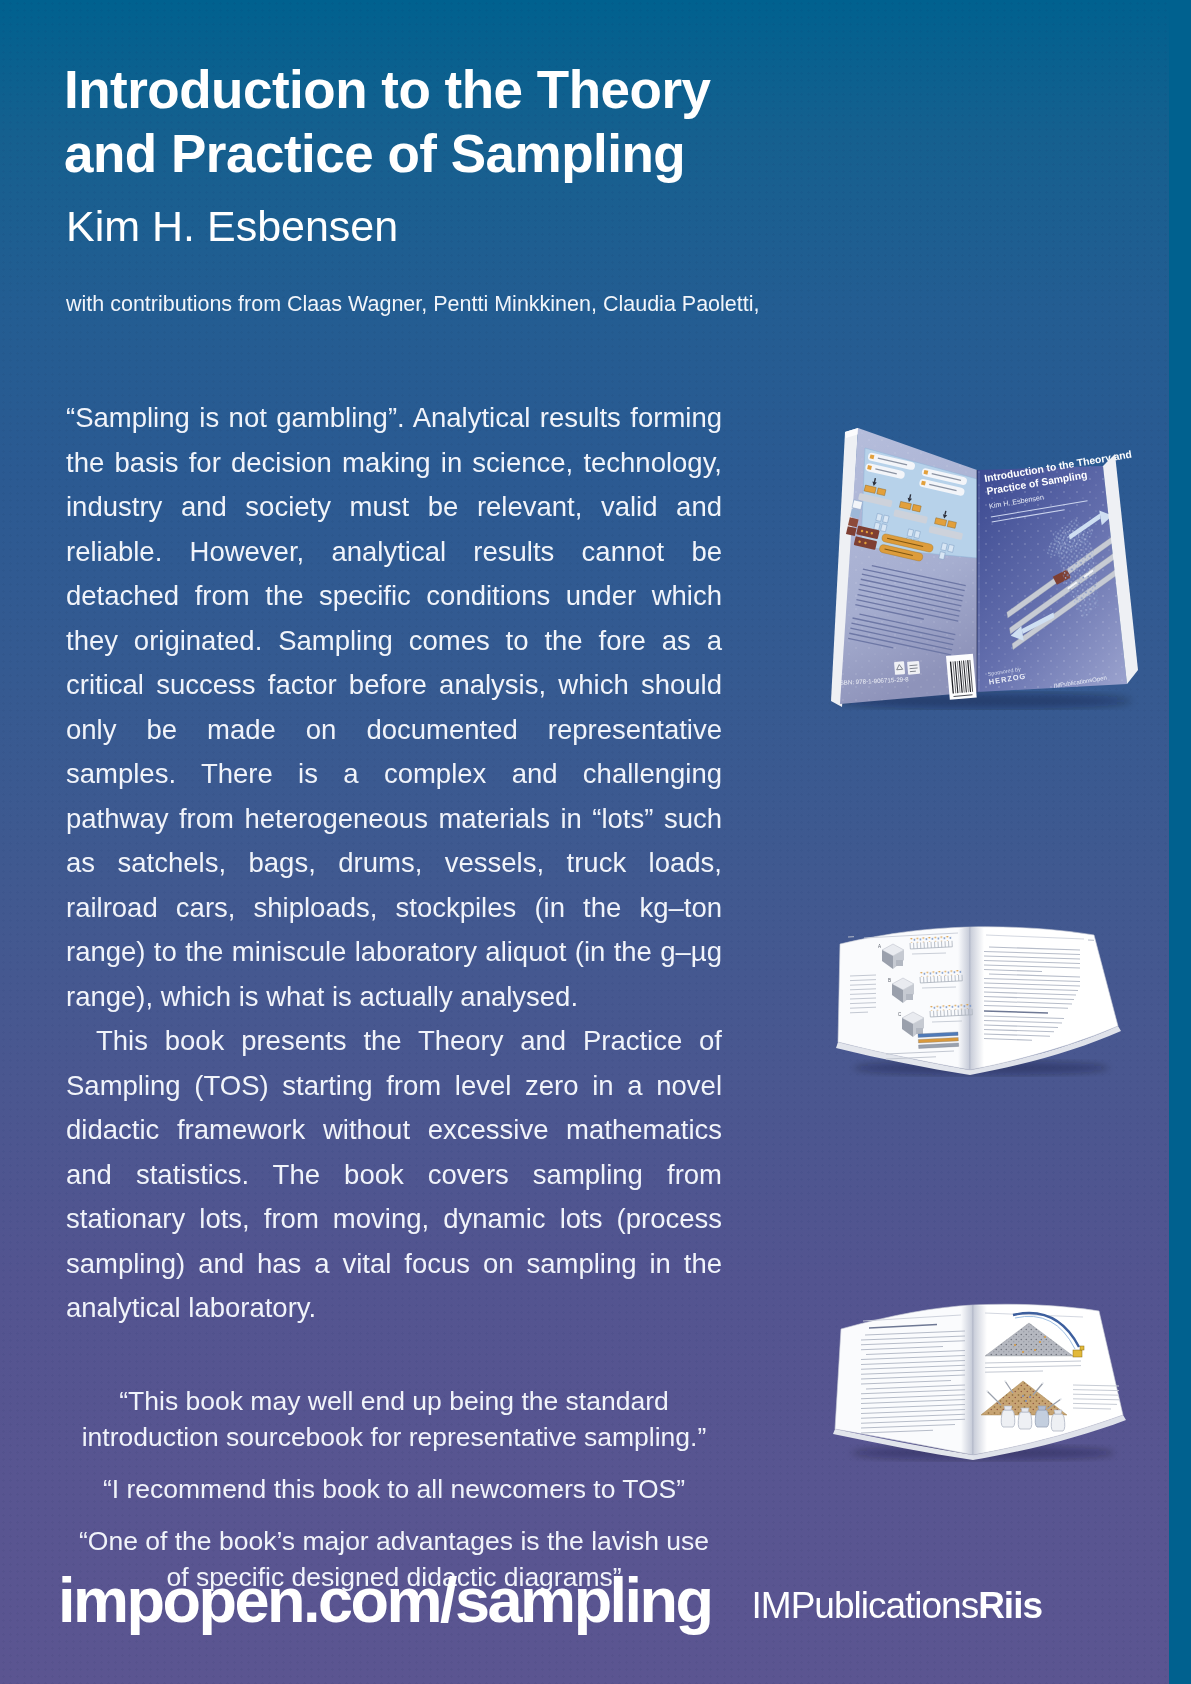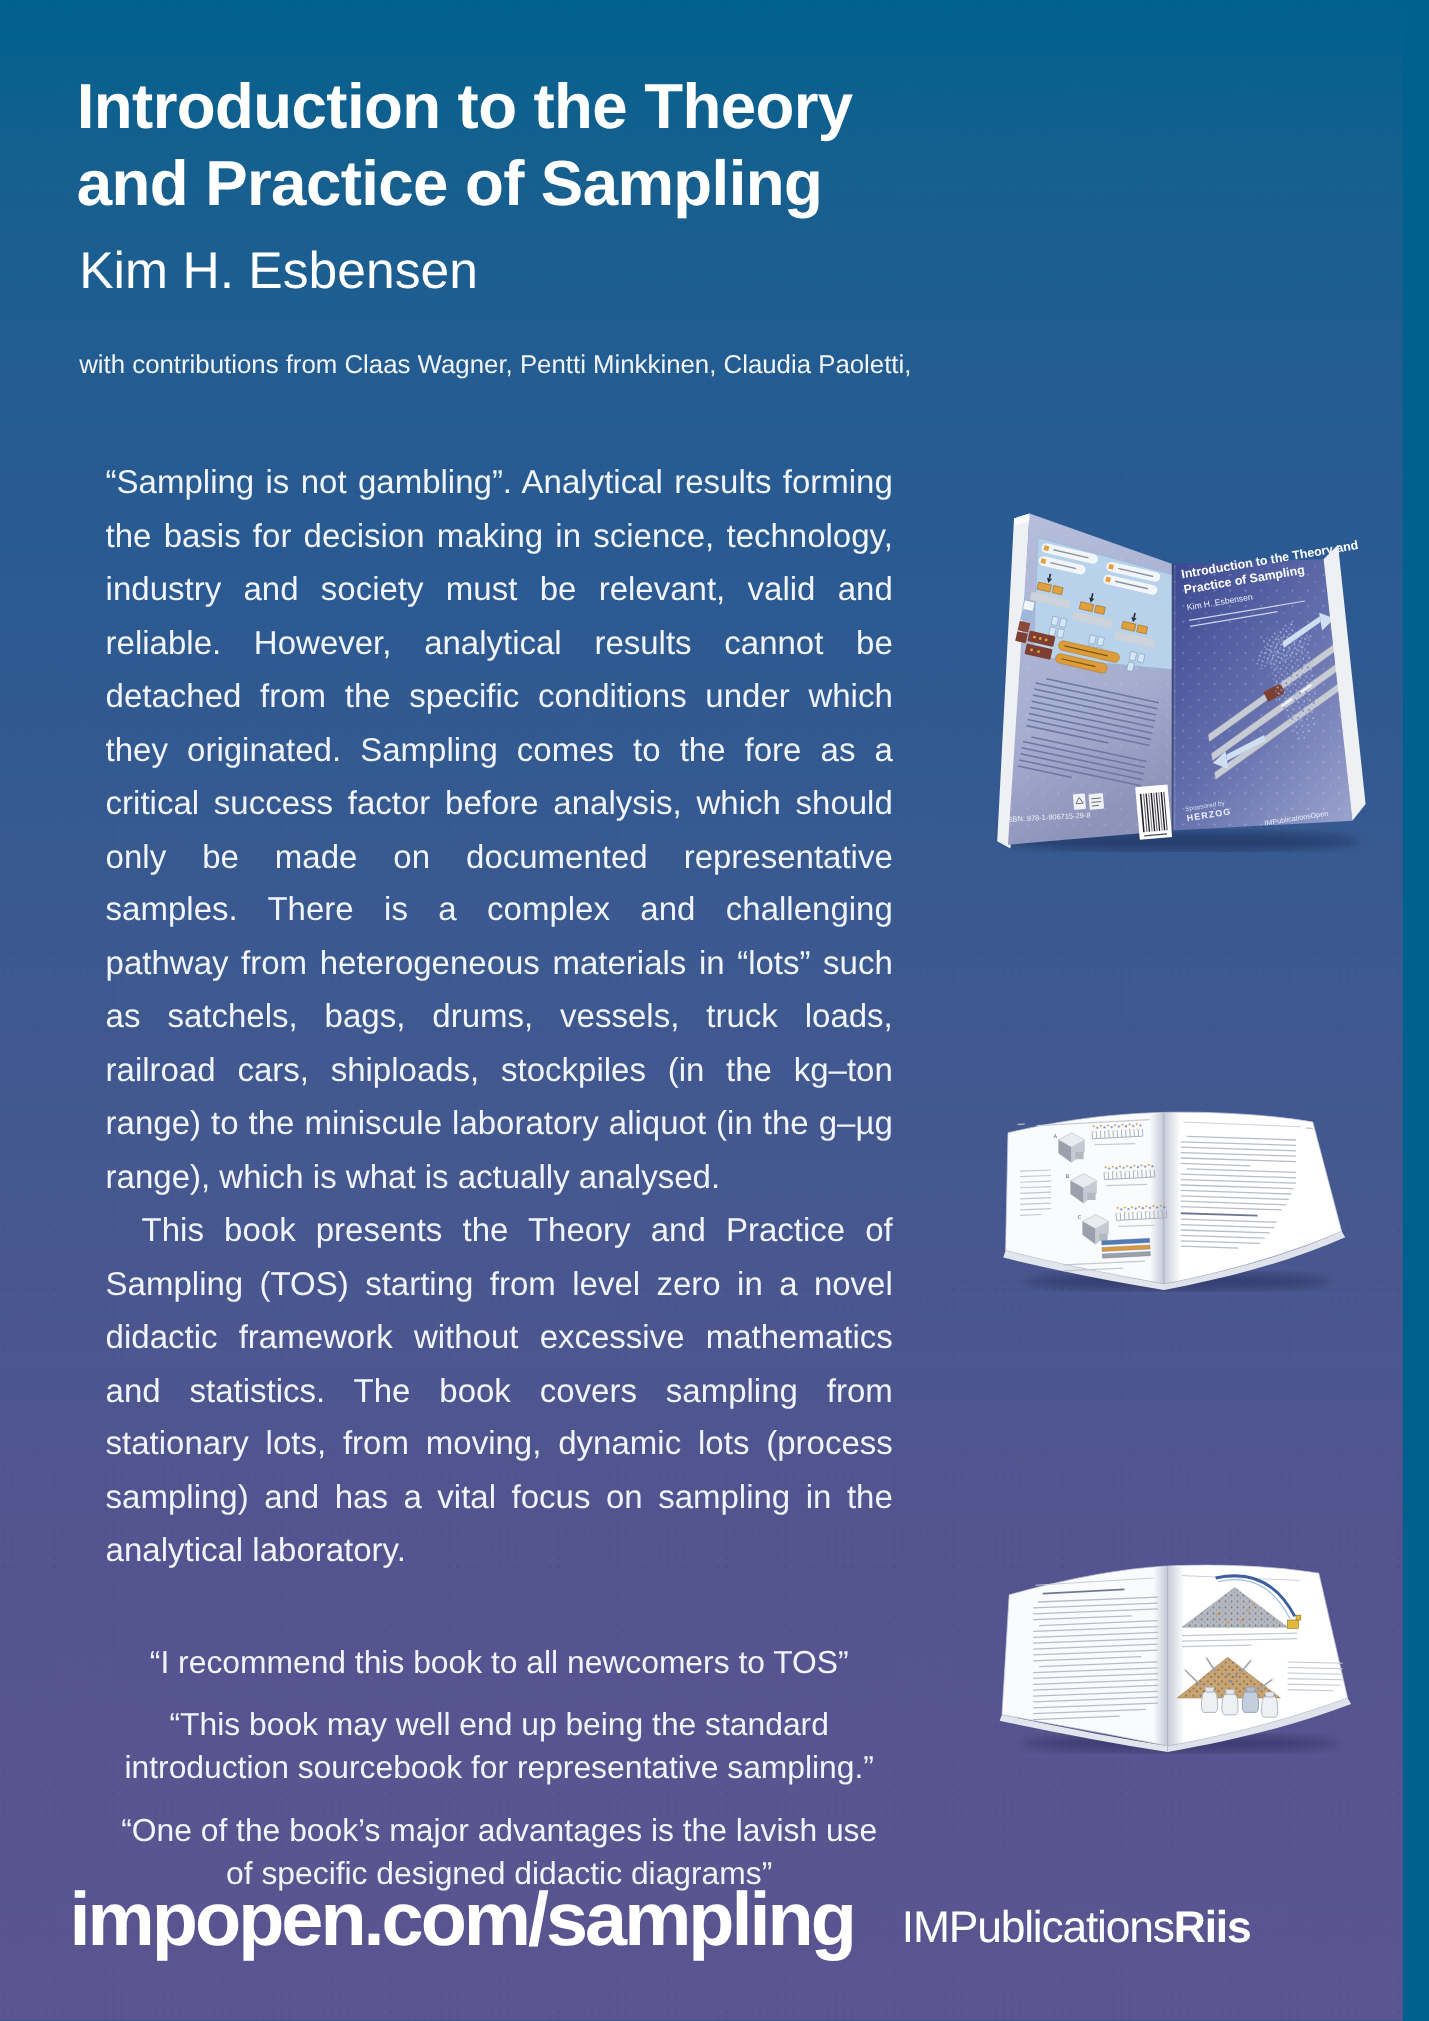--- a/index.html
+++ b/index.html
@@ -27,22 +27,22 @@
   }
   .author{
     position:absolute;left:66px;top:202px;
     color:#ffffff;font-size:43px;font-weight:400;letter-spacing:0;
   }
   .contrib{
     position:absolute;left:66px;top:288px;
     color:#f2f5fa;font-size:21.5px;line-height:32px;font-weight:400;
   }
   .body-col{
-    position:absolute;left:66px;top:380px;width:656px;
-    color:#f1f4fa;font-size:27.5px;line-height:44.5px;margin-left:22px;
+    position:absolute;left:66px;top:396px;width:656px;
+    color:#f1f4fa;font-size:27.5px;line-height:44.5px;
   }
   .body-col p{margin:0;text-align:justify;}
   .body-col p.indent{text-indent:30px;}
   .quotes{
     margin-top:52px;width:100%;
     font-size:26.5px;line-height:36px;text-align:center;color:#f1f4fa;
   }
   .quotes p{margin:0 0 16px 0;text-align:center;}
   .book{position:absolute;}
   .book-standing{left:828px;top:424px;width:312px;height:286px;}
@@ -71,22 +71,22 @@
 
   <div class="author">Kim H. Esbensen</div>
 
   <div class="contrib"><span>with contributions from Claas Wagner, Pentti Minkkinen, Claudia Paoletti,</span><br>
   </div>
 
   <div class="body-col">
     <p>“Sampling is not gambling”. Analytical results forming the basis for decision making in science, technology, industry and society must be relevant, valid and reliable. However, analytical results cannot be detached from the specific conditions under which they originated. Sampling comes to the fore as a critical success factor before analysis, which should only be made on documented representative samples. There is a complex and challenging pathway from heterogeneous materials in “lots” such as satchels, bags, drums, vessels, truck loads, railroad cars, shiploads, stockpiles (in the kg–ton range) to the miniscule laboratory aliquot (in the g–µg range), which is what is actually analysed.</p>
     <p class="indent">This book presents the Theory and Practice of Sampling (TOS) starting from level zero in a novel didactic framework without excessive mathematics and statistics. The book covers sampling from stationary lots, from moving, dynamic lots (process sampling) and has a vital focus on sampling in the analytical laboratory.</p>
     <div class="quotes">
+      <p>“This book may well end up being the standard introduction sourcebook for representative sampling.”</p>
       <p>“I recommend this book to all newcomers to TOS”</p>
-      <p>“This book may well end up being the standard introduction sourcebook for representative sampling.”</p>
       <p>“One of the book’s major advantages is the lavish use of specific designed didactic diagrams”</p>
     </div>
   </div>
 
   <svg class="book book-standing" viewBox="0 0 312 286">
     <defs>
       <linearGradient id="sb-fc" x1="0" y1="0" x2="0.9" y2="1">
         <stop offset="0" stop-color="#3a4890"></stop>
           <stop offset="0.55" stop-color="#6570ae"></stop>
           <stop offset="1" stop-color="#98a0cc"></stop>

